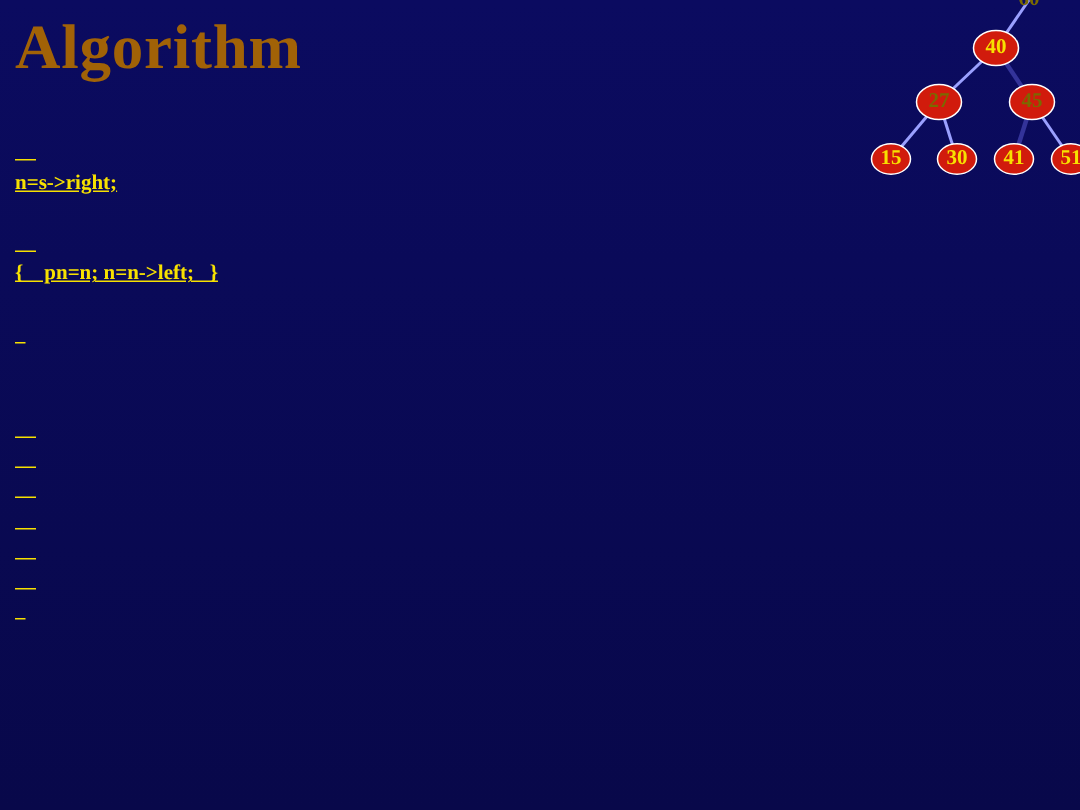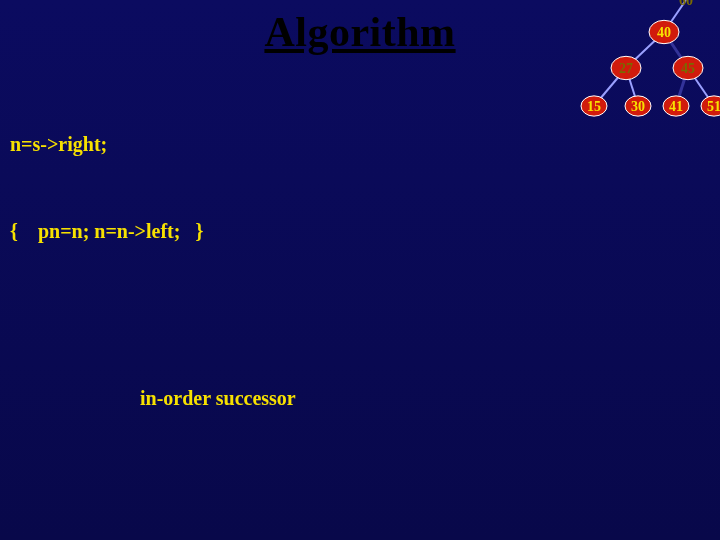--- a/index.html
+++ b/index.html
@@ -11,35 +11,35 @@
     color: #f7e100;
     position: relative;
   }
   .slide {
     position: relative;
     width: 720px;
     height: 448px;
     padding: 8px 10px 21px 10px;
   }
   .title {
-    text-align: center;
+    text-align: left;
     font-size: 42px;
     font-weight: bold;
-    color: #000000;
-    text-decoration: underline;
+    color: #a16207;
     letter-spacing: 0.5px;
     margin-top: 0px;
     margin-bottom: 16px;
   }
   .code {
-    font-size: 20px;
+    font-size: 14px;
     line-height: 1.45;
     font-weight: bold;
     color: #f7e100;
     white-space: pre-wrap;
+    text-decoration: underline;
   }
   .blk { margin-top: 0; }
   .blk2 { margin-top: 22px; }
 
   
   .tree-wrap {
     position: absolute;
     right: -6px;
     top: -14px;
     width: 190px;
@@ -110,21 +110,20 @@
   </div>
 
   <h1 class="title">Algorithm</h1>
 
   <div class="code blk">
     <div>n=s-&gt;right;</div>
     <div>{    pn=n; n=n-&gt;left;   }</div>
   </div>
 
   <div class="code blk2">
-    <div>                          in-order successor</div>
     
     
     
     
     
     
   </div>
 
 </div>
 

